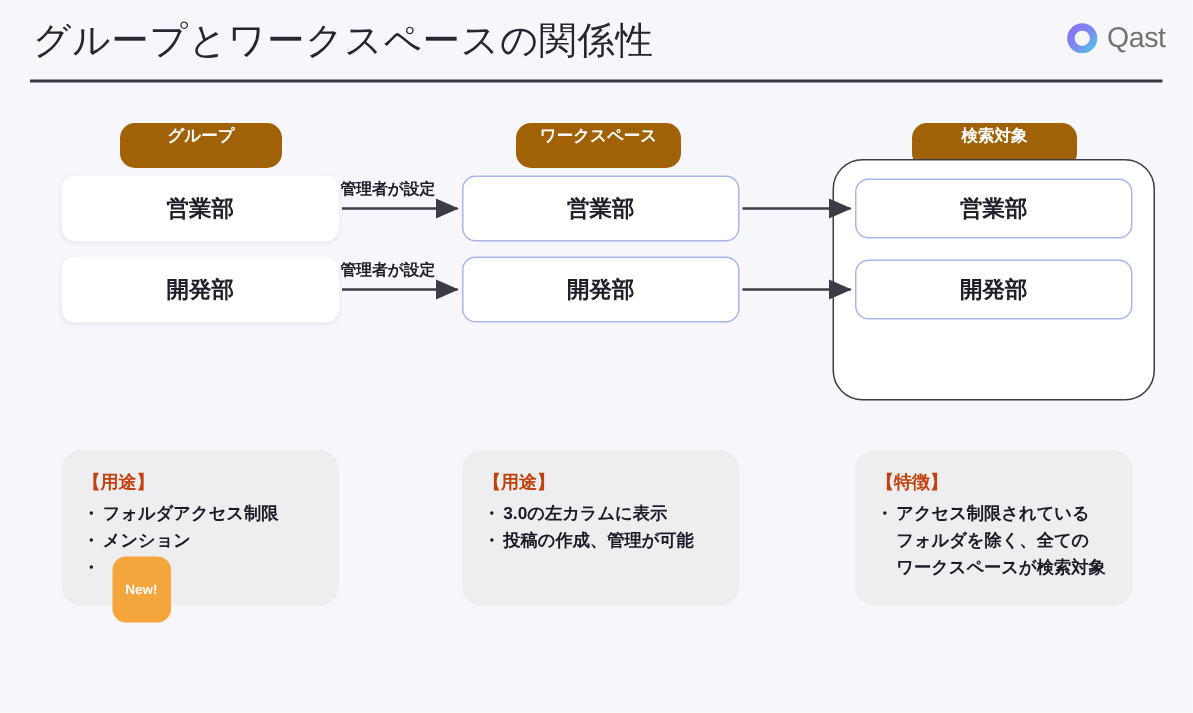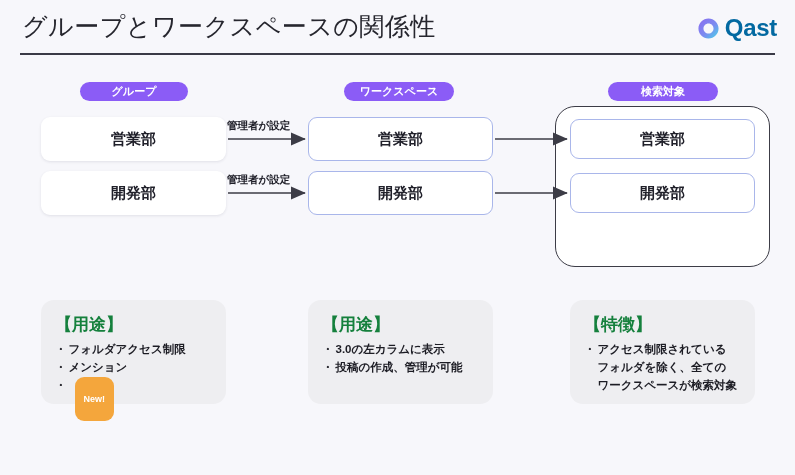--- a/index.html
+++ b/index.html
@@ -42,42 +42,42 @@
     display: flex;
     align-items: center;
     gap: 5px;
   }
   .brand-mark {
     width: 23px;
     height: 23px;
     display: block;
   }
   .brand-name {
-    font-size: 24px;
-    font-weight: 700;
-    color: #0369a1;
+    font-size: 19px;
+    font-weight: 400;
+    color: #737373;
     letter-spacing: -0.3px;
   }
 
   .title-rule {
     position: absolute;
     left: 20px;
     top: 53px;
     width: 755px;
     height: 1.5px;
     background: #3a3a46;
   }
 
   
   .pill {
     position: absolute;
-    height: 19px;
+    height: 30px;
     line-height: 19px;
     border-radius: 10px;
-    background: #8b5cf6;
+    background: #a16207;
     color: #ffffff;
     font-size: 11px;
     font-weight: 700;
     text-align: center;
     white-space: nowrap;
   }
   .pill-group      { left: 80px;  top: 82px;  width: 108px; }
   .pill-workspace  { left: 344px; top: 82px;  width: 110px; }
   .pill-search     { left: 608px; top: 82px;  width: 110px; }
 
@@ -159,23 +159,23 @@
     background: #eeeef1;
     border-radius: 13px;
     box-sizing: border-box;
     padding: 13px 14px 12px 14px;
   }
   .note-1 { left: 41px;  top: 300px; width: 185px; height: 104px; }
   .note-2 { left: 308px; top: 300px; width: 185px; height: 104px; }
   .note-3 { left: 570px; top: 300px; width: 185px; height: 104px; }
 
   .note-heading {
-    font-size: 17px;
-    font-weight: 700;
-    color: #15803d;
+    font-size: 12px;
+    font-weight: 700;
+    color: #c2410c;
     margin-bottom: 5px;
     white-space: nowrap;
   }
   .note-list {
     list-style: none;
     margin: 0;
     padding: 0;
   }
   .note-list li {
     font-size: 11.5px;

